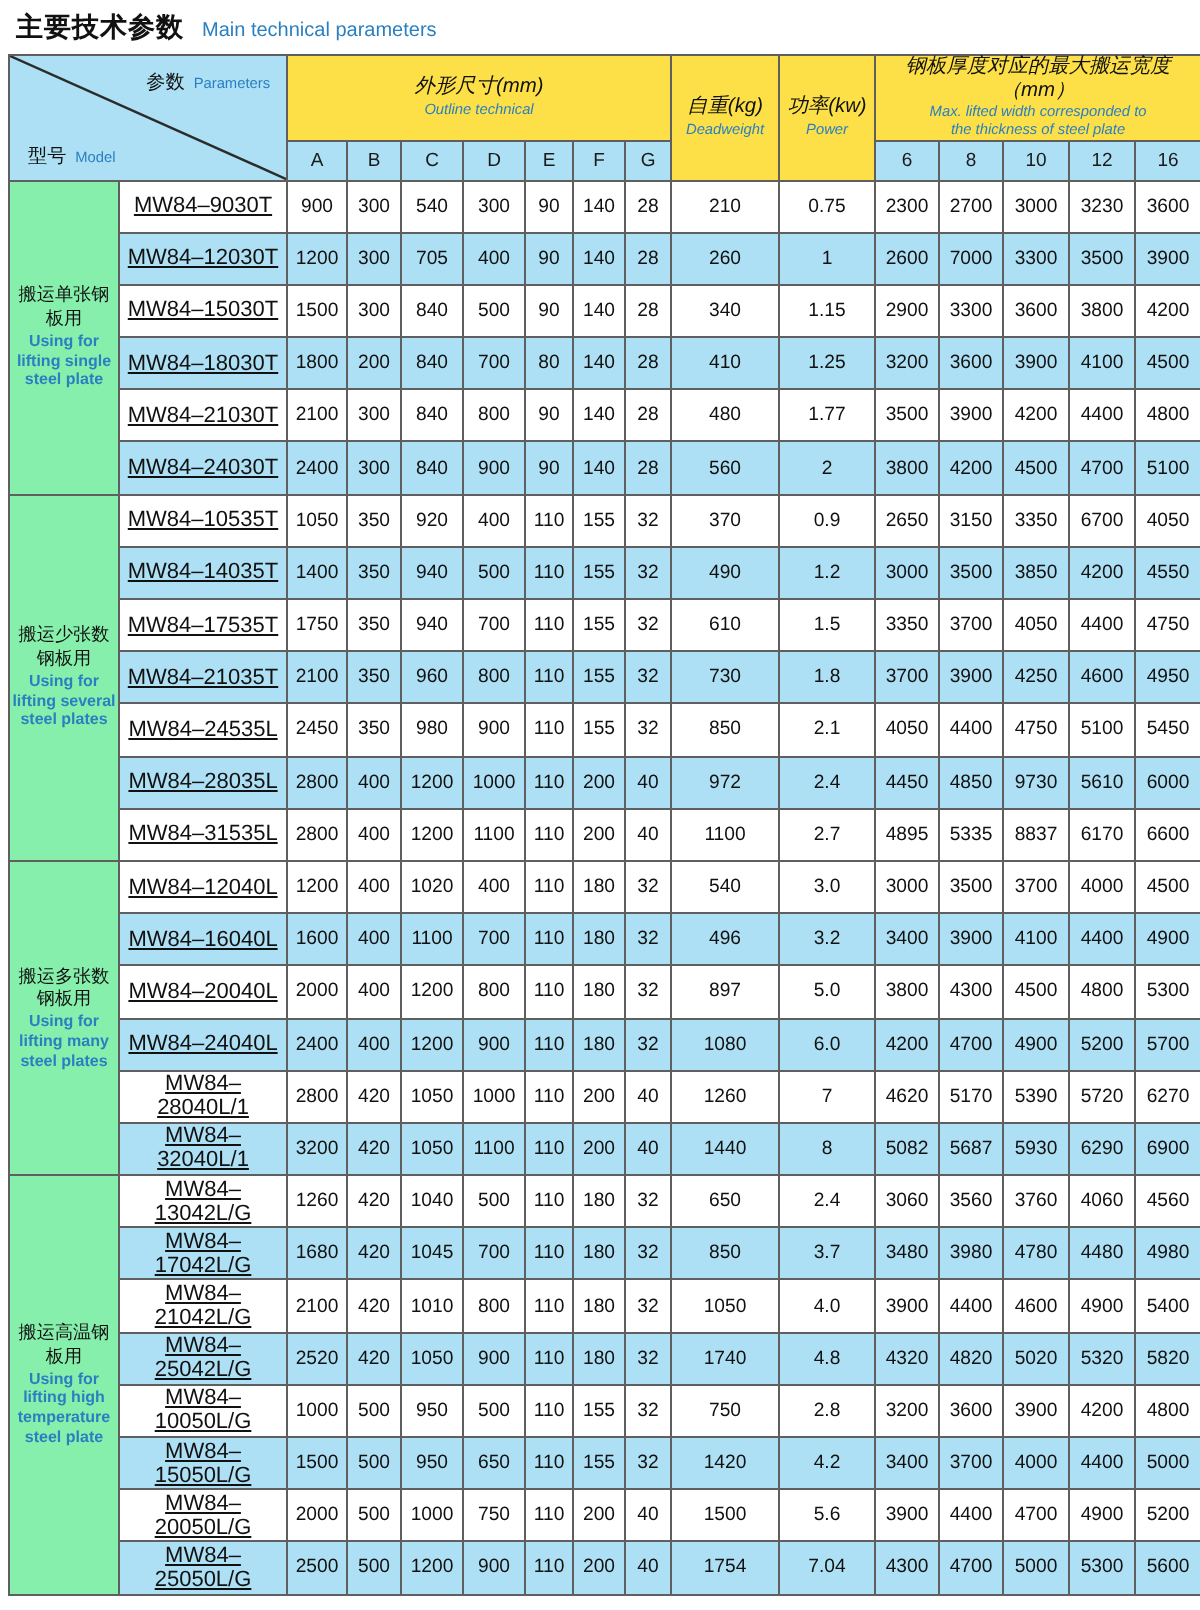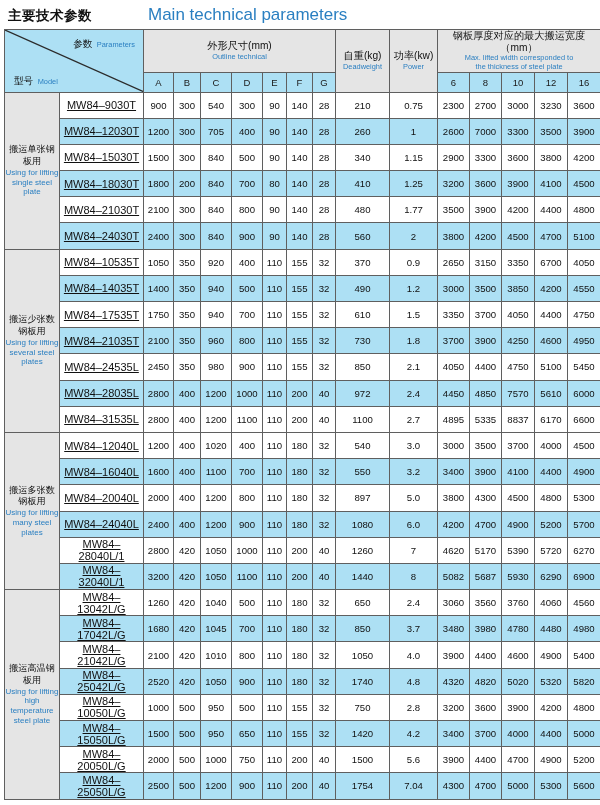--- a/index.html
+++ b/index.html
@@ -9,36 +9,36 @@
     font-family:"Liberation Sans","DejaVu Sans",sans-serif;
     color:#1a1a1a;overflow:hidden;
   }
   
   #title-bar{
     display:flex;align-items:baseline;gap:9px;
     padding:5px 0 4px 8px;
     border-radius:13px;
   }
   #title-cn{font-size:13.5px;font-weight:bold;color:#111111;letter-spacing:.5px;}
-  #title-en{font-size:17px;color:#2a7fc1;font-weight:normal;margin-left:47px;}
+  #title-en{font-size:10px;color:#2a7fc1;font-weight:normal;}
 
   
   #spec-table{
     width:592px;margin:0 4px;
     border-collapse:collapse;
     table-layout:fixed;
   }
   #spec-table td,#spec-table th{
     border:1px solid #5f5f5f;
     text-align:center;vertical-align:middle;
     font-weight:normal;
     padding:0;
   }
   
-  .hd{background:#e5e5e5;color:#111111;}
+  .hd{background:#fde047;color:#111111;font-style:italic;}
   .hd .en{display:block;color:#2a7fc1;font-size:7.4px;line-height:1.15;}
   .hd .cn{display:block;font-size:10.2px;line-height:1.2;}
   .hd-letter{background:#ade0f4;font-size:9.5px;height:19px;}
   .hd-num{background:#ade0f4;font-size:9.5px;height:19px;}
   .hd-grp{height:29px;}
   .hd-tall{height:48px;}
 
   
   #corner-cell{
     background:#ade0f4;position:relative;height:48px;padding:0;
@@ -52,26 +52,26 @@
   #corner-param .cn{font-size:9.6px;color:#111;margin-left:44px;}
   #corner-param .en{font-size:7.4px;color:#2a7fc1;text-align:center;}
   #corner-model{
     position:absolute;left:9px;bottom:3px;text-align:center;line-height:1.15;
   }
   #corner-model .cn{font-size:9.6px;color:#111;}
   #corner-model .en{font-size:7.4px;color:#2a7fc1;}
 
   
   .grp-label{
-    background:#e5e5e5;font-size:9px;line-height:1.3;color:#111;
+    background:#86efac;font-size:9px;line-height:1.3;color:#111;
     padding:2px 1px;
     margin-left:46px;
   }
   .grp-label .cn{display:block;font-size:9.1px;color:#111;}
-  .grp-label .en{display:block;font-size:8px;color:#2a7fc1;line-height:1.22;}
+  .grp-label .en{display:block;font-size:8px;color:#2a7fc1;line-height:1.22;font-weight:bold;}
 
   
   tr.band-on td.data{background:#ade0f4;}
   tr.band-off td.data{background:#ffffff;}
   td.data{height:25.2px;font-size:9.6px;color:#111;}
   td.model{font-size:11px;letter-spacing:0px;text-decoration:underline;}
 </style>
 </head>
 <body>
 
@@ -357,21 +357,21 @@
         <td class="data">400</td>
         <td class="data">1200</td>
         <td class="data">1000</td>
         <td class="data">110</td>
         <td class="data">200</td>
         <td class="data">40</td>
         <td class="data">972</td>
         <td class="data">2.4</td>
         <td class="data">4450</td>
         <td class="data">4850</td>
-        <td class="data">7570</td>
+        <td class="data">9730</td>
         <td class="data">5610</td>
         <td class="data">6000</td>
       </tr>
       <tr class="band-off">
         <td class="data model">MW84–31535L</td>
         <td class="data">2800</td>
         <td class="data">400</td>
         <td class="data">1200</td>
         <td class="data">1100</td>
         <td class="data">110</td>
@@ -408,21 +408,21 @@
       </tr>
       <tr class="band-on">
         <td class="data model">MW84–16040L</td>
         <td class="data">1600</td>
         <td class="data">400</td>
         <td class="data">1100</td>
         <td class="data">700</td>
         <td class="data">110</td>
         <td class="data">180</td>
         <td class="data">32</td>
-        <td class="data">550</td>
+        <td class="data">496</td>
         <td class="data">3.2</td>
         <td class="data">3400</td>
         <td class="data">3900</td>
         <td class="data">4100</td>
         <td class="data">4400</td>
         <td class="data">4900</td>
       </tr>
       <tr class="band-off">
         <td class="data model">MW84–20040L</td>
         <td class="data">2000</td>

